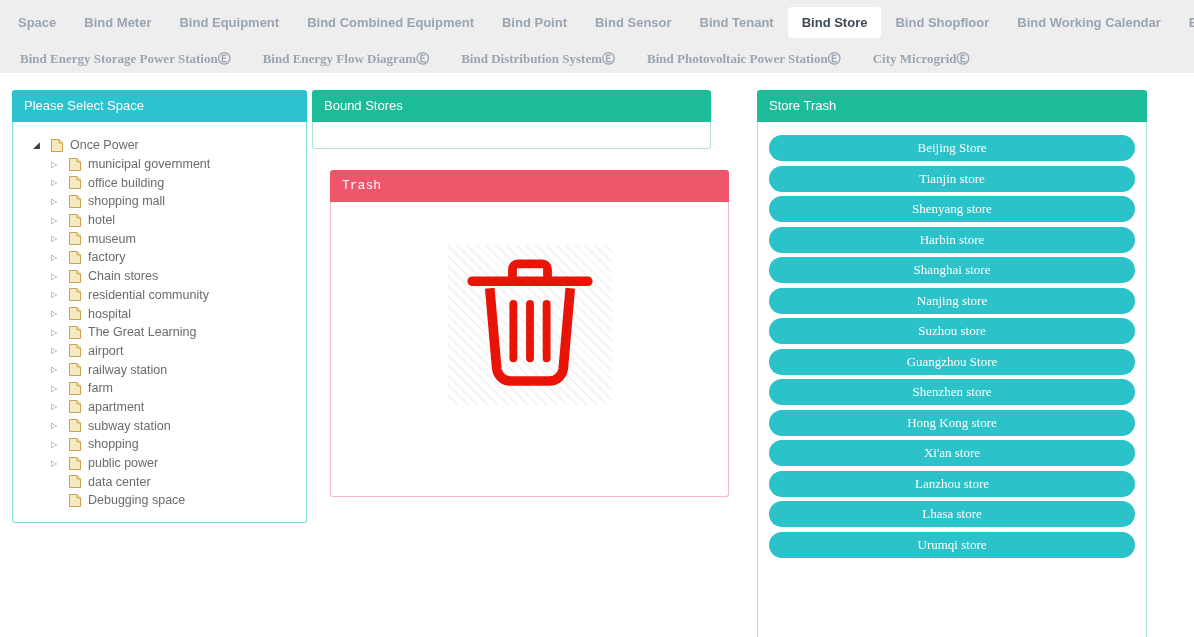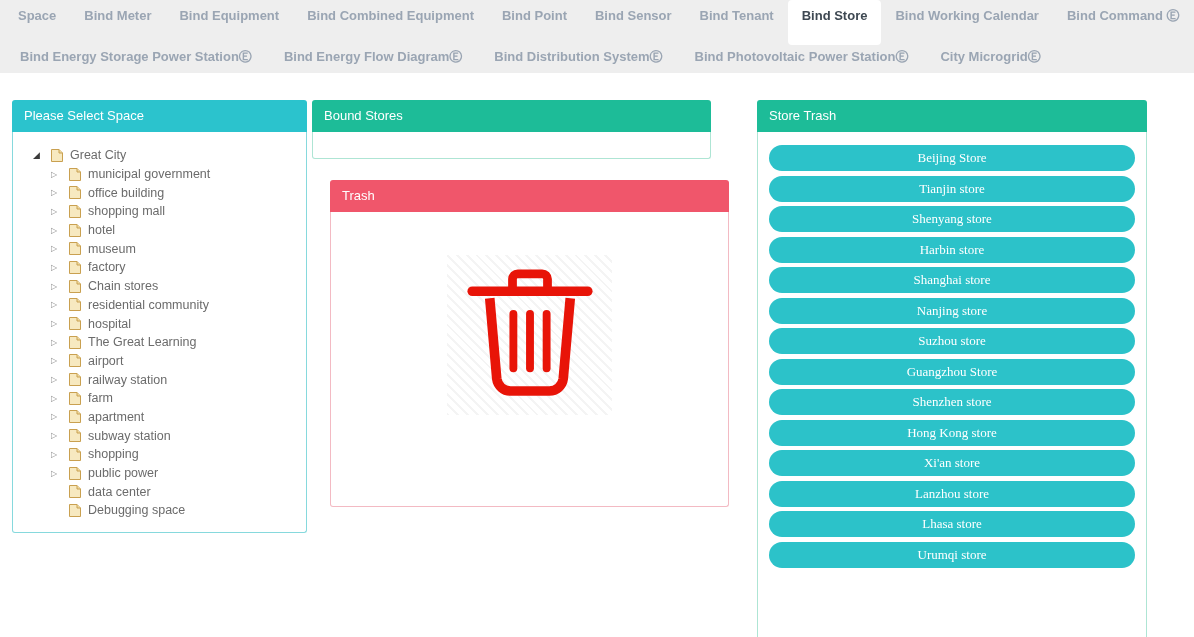--- a/index.html
+++ b/index.html
@@ -9,56 +9,56 @@
     font-family: "Liberation Sans", sans-serif;
     background: #ffffff;
     overflow: hidden;
   }
 
   
   .nav {
     position: absolute; top: 0; left: 0; width: 1194px; height: 73px;
     background: var(--nav-bg, #eeeeee);
   }
-  .nav-row { display: flex; }
+  .nav-row { display: flex; align-items: center; }
   .nav-row1 { height: 45px; padding-left: 4px; }
   .nav-row2 { height: 27px; padding-left: 4px; }
   .nav-item {
     padding: 0 14px; line-height: 31px; white-space: nowrap;
     font-size: 13px; font-weight: 600;
     color: var(--nav-text, #9aa5b3); cursor: pointer;
   }
-  .nav-row2 .nav-item { padding: 0 16px; line-height: 24px; }
+  .nav-row2 .nav-item { padding: 0 16px; line-height: 24px; font-family: Liberation Serif, serif; }
   .nav-item.active {
     background: #ffffff; color: var(--nav-active-text, #3e4852);
     border-radius: 4px;
   }
 
   
-  .panel { position: absolute; margin-top: 10px; }
+  .panel { position: absolute; }
   .panel-header {
     height: 32px; line-height: 32px; padding-left: 12px;
     color: #ffffff; font-size: 13px; font-weight: 400;
     border-radius: 3px 3px 0 0;
   }
   .panel-header.cyan  { background: var(--cyan-header, #2bc3cd); }
   .panel-header.green { background: var(--green-header, #1dbc98); }
   .panel-header.red   { background: var(--red-header, #f0566b); }
   .panel-body {
     background: #ffffff; border: 1px solid #cccccc; border-top: none;
     border-radius: 0 0 3px 3px;
   }
 
   .panel-space { left: 12px; top: 90px; width: 295px; }
   .panel-space .panel-body { height: 401px; border-color: var(--border-cyan, #86d9dd); padding: 14px 0 0 20px; overflow: hidden; }
 
   .panel-bound { left: 312px; top: 90px; width: 399px; }
   .panel-bound .panel-body { height: 27px; border-color: var(--border-green, #aee5d4); }
 
-  .panel-trash { left: 330px; top: 170px; width: 399px; }
+  .panel-trash { left: 330px; top: 170px; width: 399px; font-family: Liberation Mono, monospace; }
   .panel-trash .panel-body { height: 295px; border-color: var(--border-red, #f3bac3); display: flex; justify-content: center; }
 
   .panel-stores { left: 757px; top: 90px; width: 390px; }
   .panel-stores .panel-body {
     height: 560px; border-color: var(--border-green, #aee5d4);
     padding: 13px 11px 0 11px; display: flex; flex-direction: column; gap: 4.5px;
   }
 
   
   .tree-row { display: flex; align-items: center; height: 18.7px; cursor: pointer; }
@@ -103,20 +103,21 @@
       <div class="nav-item">Bind Combined Equipment</div>
 
       <div class="nav-item">Bind Point</div>
 
       <div class="nav-item">Bind Sensor</div>
 
       <div class="nav-item">Bind Tenant</div>
 
       <div class="nav-item active">Bind Store</div>
 
+      <div class="nav-item">Bind Shopfloor</div>
 
       <div class="nav-item">Bind Working Calendar</div>
 
       <div class="nav-item">Bind Command Ⓔ</div>
     </div>
   <div class="nav-row nav-row2">
 
       <div class="nav-item">Bind Energy Storage Power StationⒺ</div>
 
       <div class="nav-item">Bind Energy Flow DiagramⒺ</div>
@@ -133,21 +134,21 @@
   <div class="panel-header cyan">Please Select Space</div>
   <div class="panel-body">
     <div class="tree-row root">
       <span class="arrow expanded">◢</span>
       <span class="folder">
         <svg width="14" height="15" viewBox="0 0 14 15">
           <path d="M1.5 1.5 h7.5 l3.5 3.5 v8.5 h-11 z" fill="#f7e9c0" stroke="#c9a050" stroke-width="1"></path>
           <path d="M9 1.5 v3.5 h3.5" fill="#efdca2" stroke="#c9a050" stroke-width="1"></path>
         </svg>
       </span>
-      <span class="tree-label">Great City</span>
+      <span class="tree-label">Once Power</span>
     </div>
     <div class="tree-children">
 
         <div class="tree-row child">
           <span class="arrow collapsed">▷</span>
           <span class="folder">
             <svg width="14" height="15" viewBox="0 0 14 15">
               <path d="M1.5 1.5 h7.5 l3.5 3.5 v8.5 h-11 z" fill="#f7e9c0" stroke="#c9a050" stroke-width="1"></path>
               <path d="M9 1.5 v3.5 h3.5" fill="#efdca2" stroke="#c9a050" stroke-width="1"></path>
             </svg>

